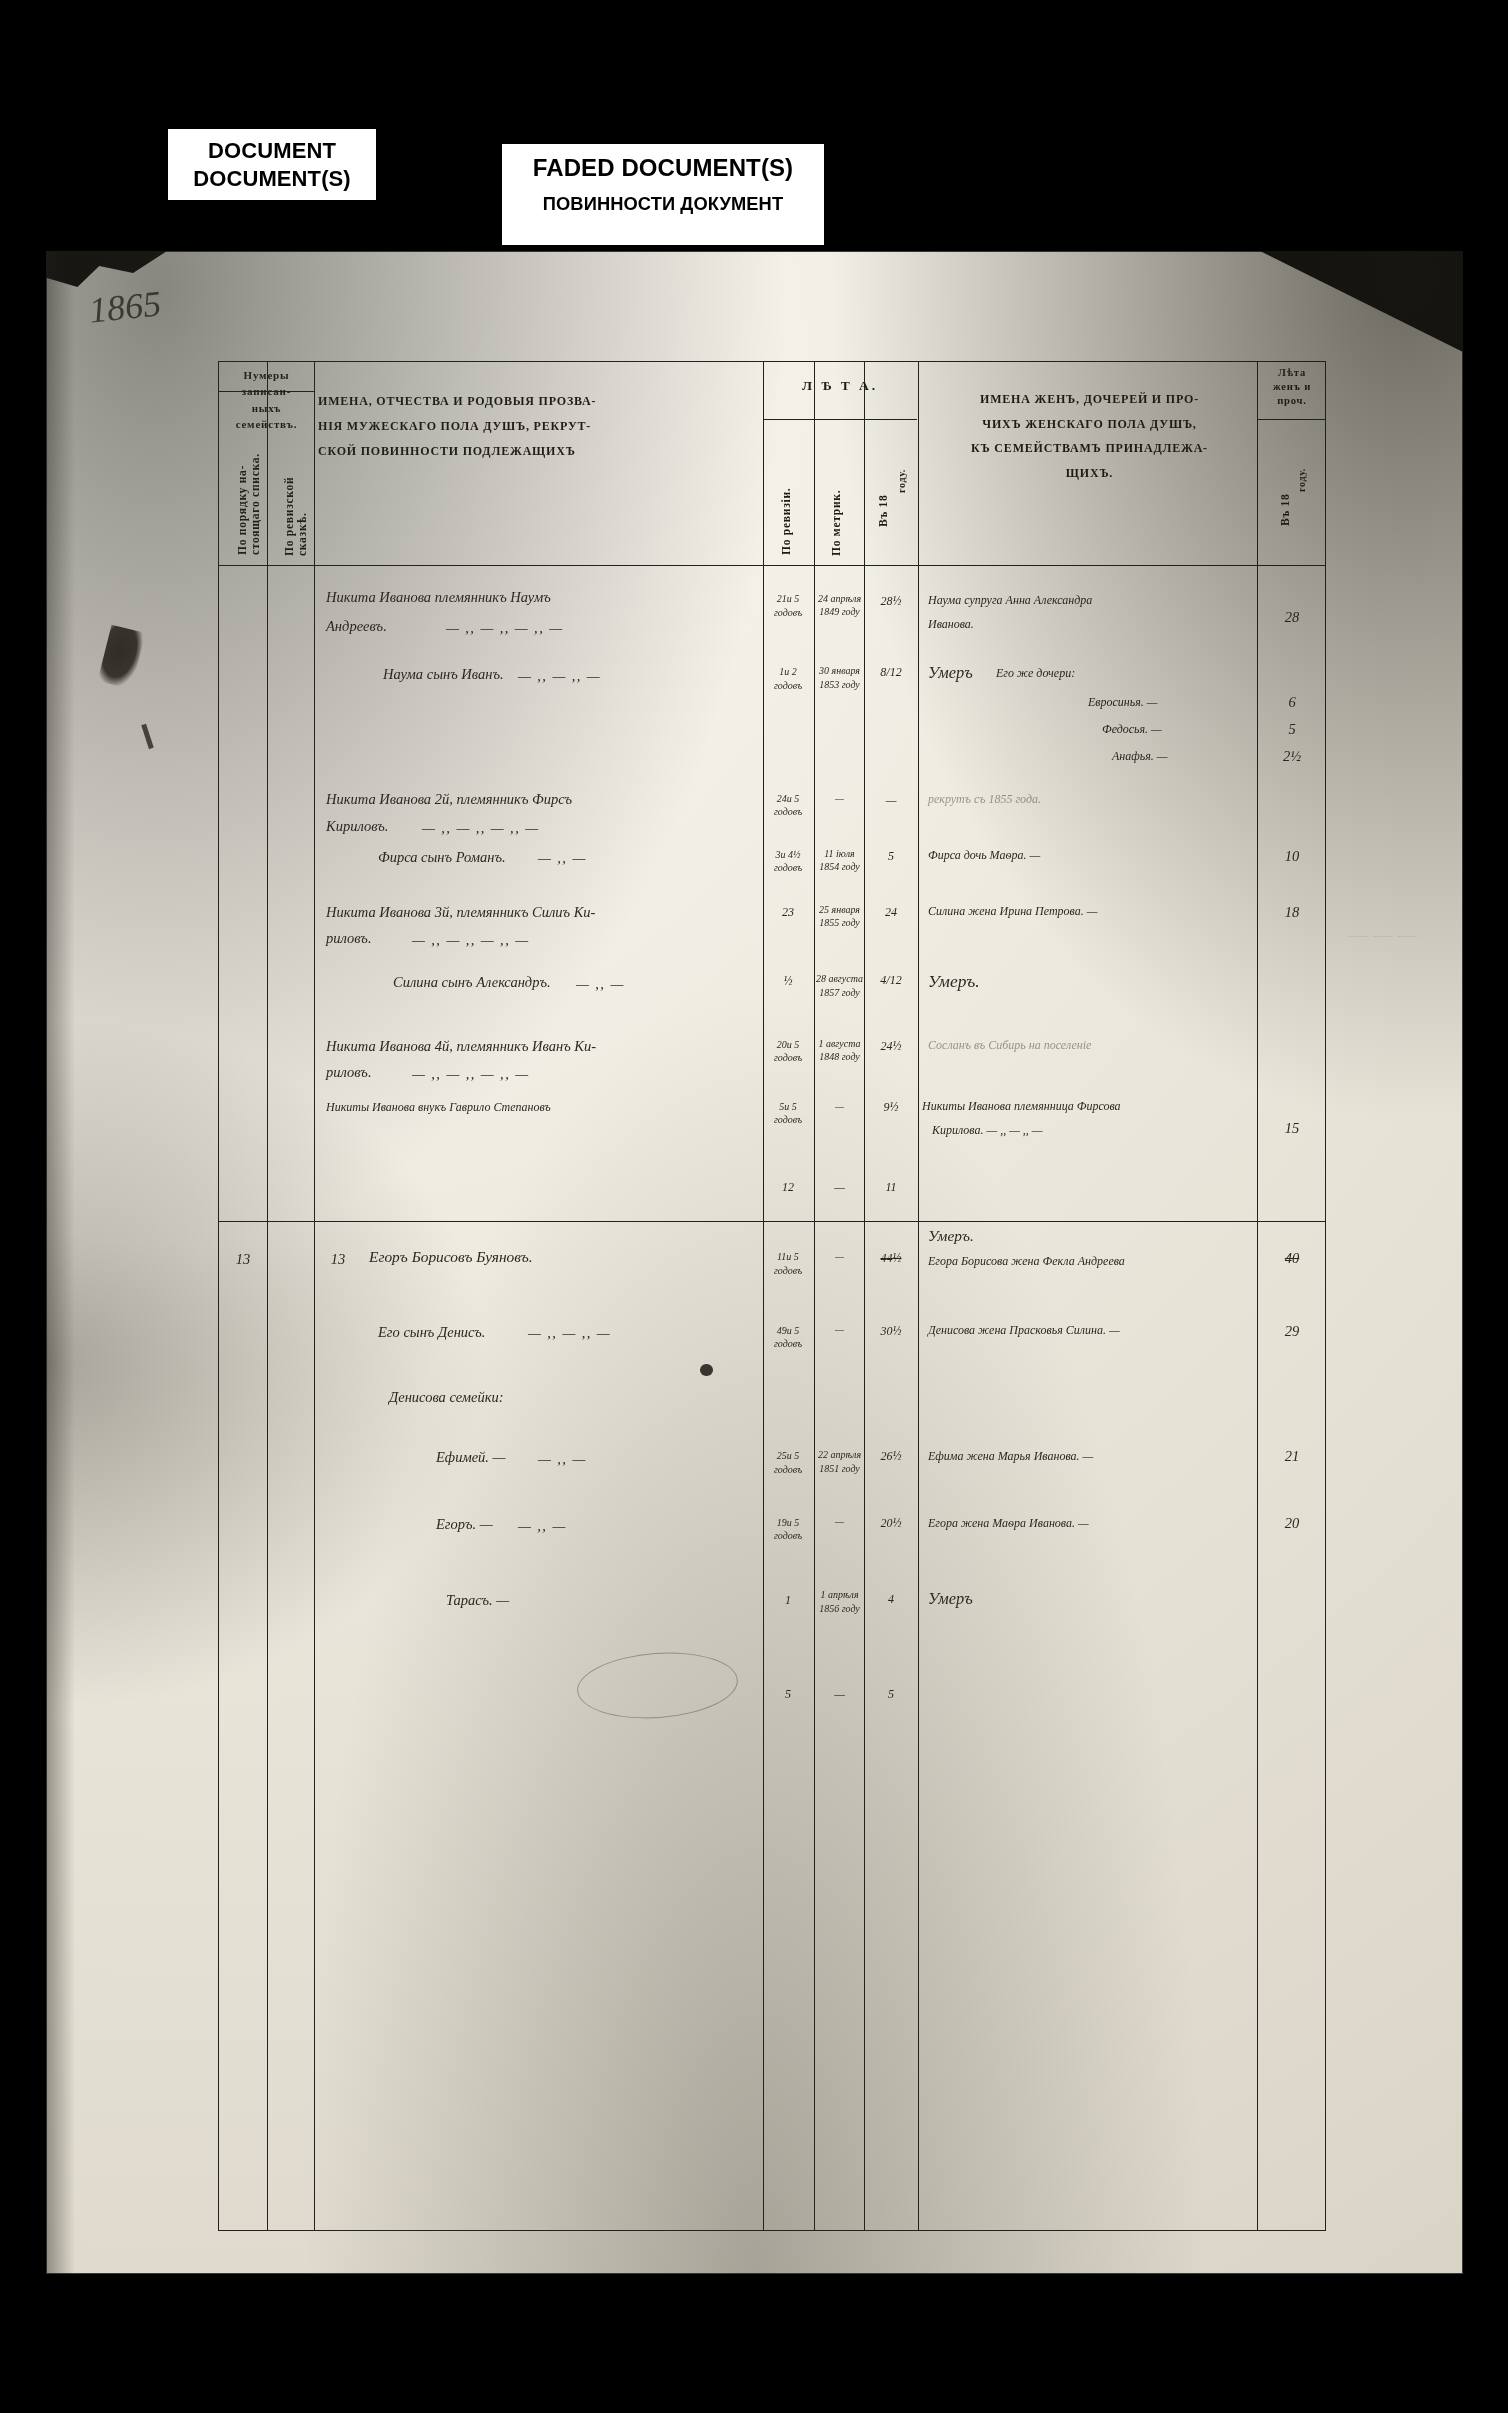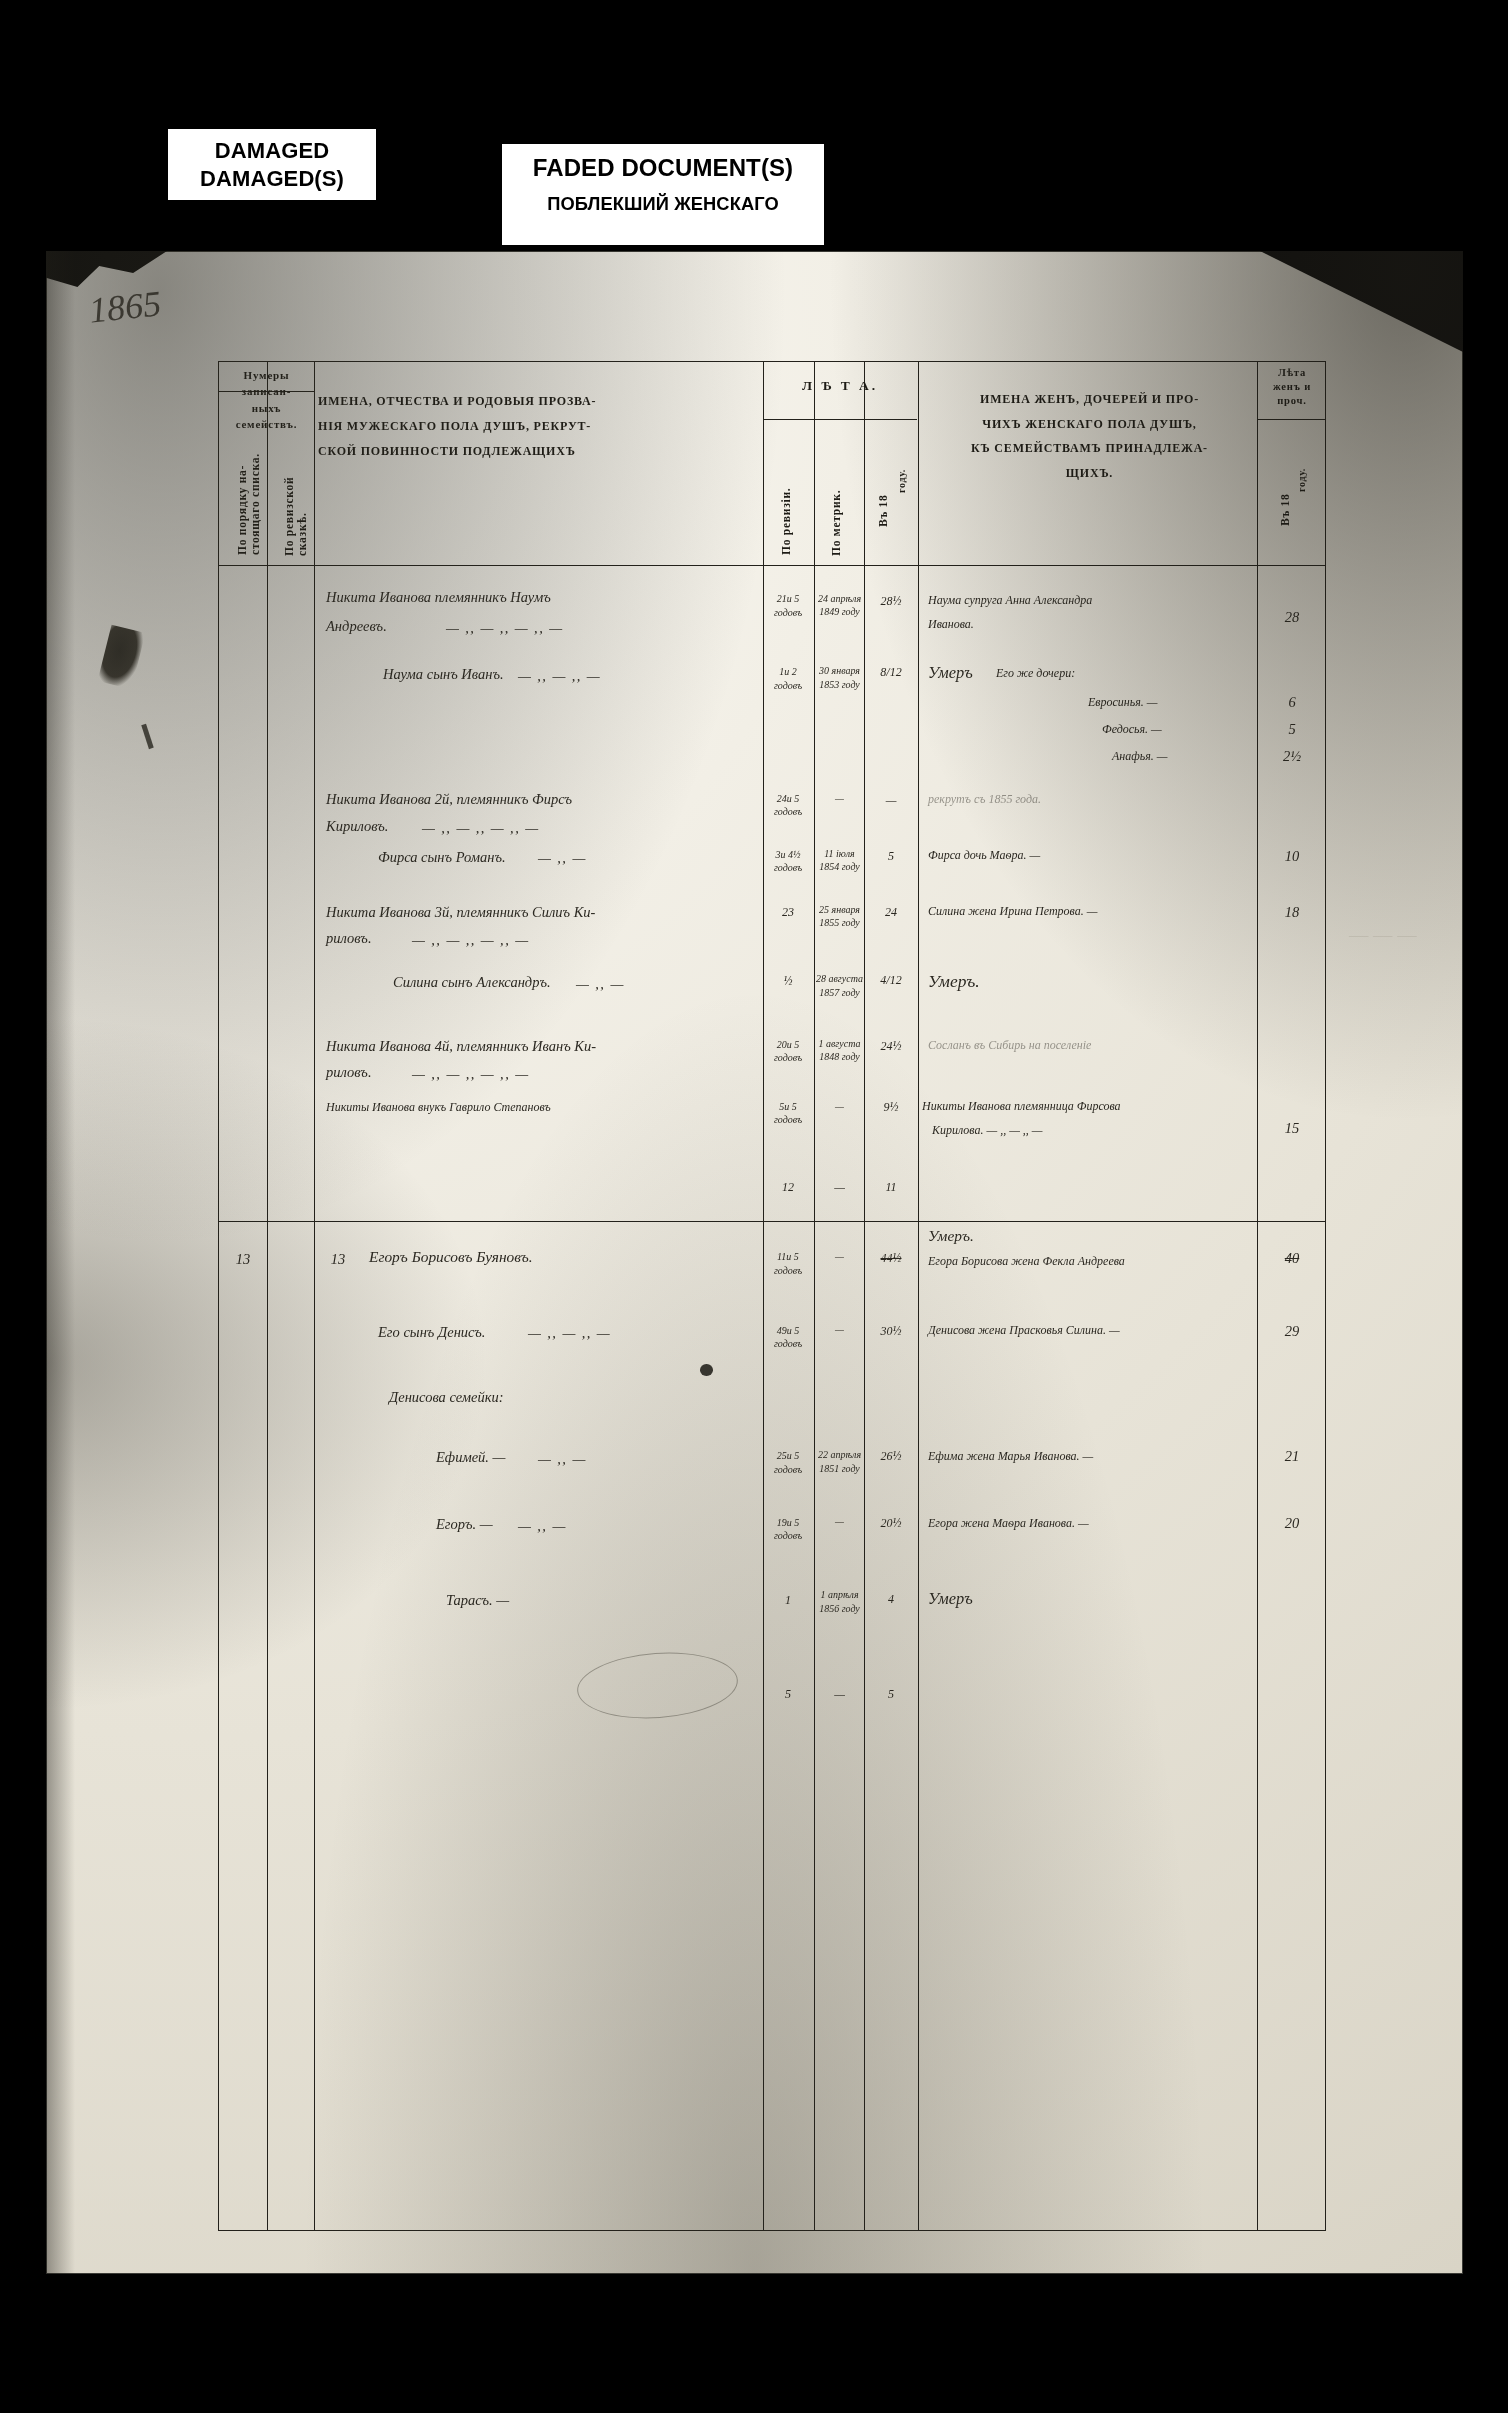--- a/index.html
+++ b/index.html
@@ -92,24 +92,24 @@
   }
   #dark-dot{position:absolute;left:654px;top:1113px;width:12.6px;height:11.6px;border-radius:50%;
     background:#1a1813;opacity:.85;}
   
   #margin-marks{position:absolute;left:1303px;top:676px;color:#c9c4b6;font-size:19.3px;
     font-family:"Liberation Serif",serif;line-height:.8;opacity:.55;}
 </style>
 </head>
 <body>
 
-<div class="sticker" id="damaged-sticker">DAMAGED DAMAGED(S)</div>
+<div class="sticker" id="damaged-sticker">DOCUMENT DOCUMENT(S)</div>
 <div class="sticker" id="faded-sticker">
   <span>FADED DOCUMENT(S)</span>
-  <span class="ru">ПОБЛЕКШИЙ ЖЕНСКАГО</span>
+  <span class="ru">ПОВИННОСТИ ДОКУМЕНТ</span>
 </div>
 
 <div id="page">
   <div class="tear" id="tear-tl"></div>
   <div class="tear" id="tear-tr"></div>
   <div id="year-note">1865</div>
   <div id="ink-blot"></div>
   <div id="ink-tick"></div>
   <div id="margin-marks">— — —</div>
 

